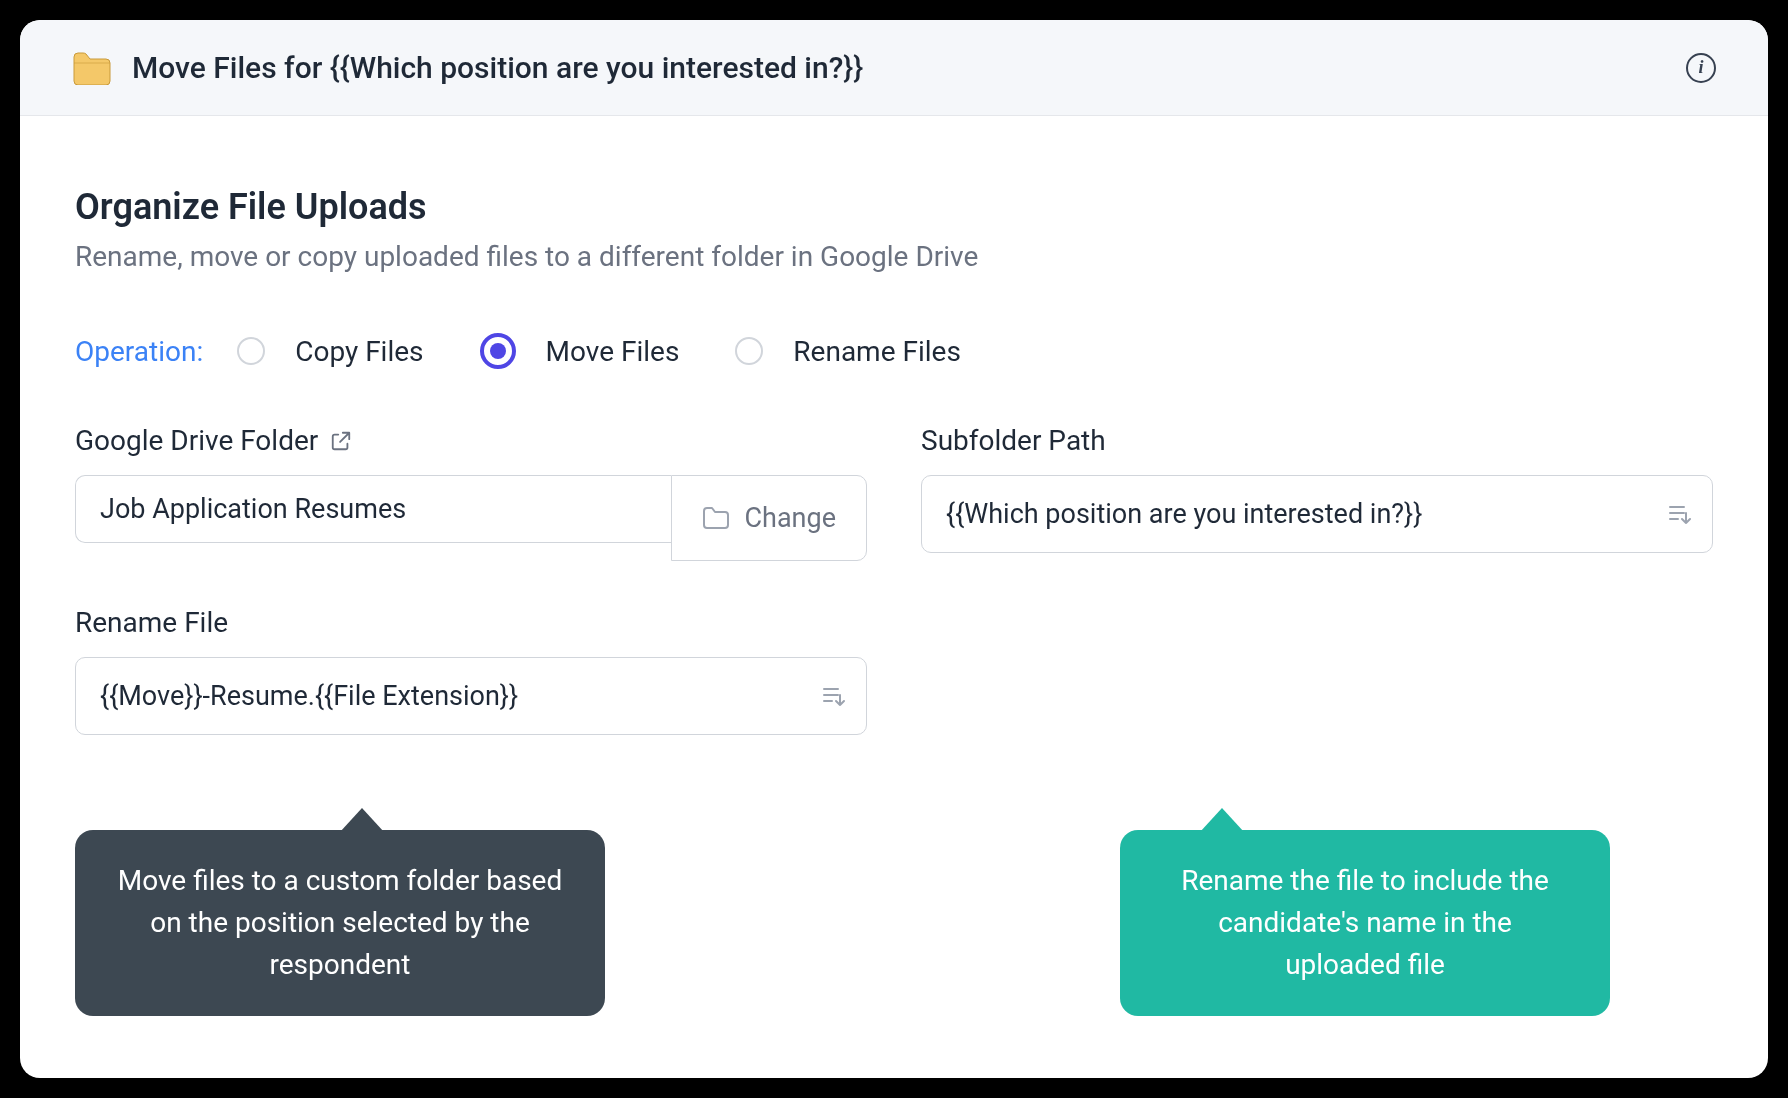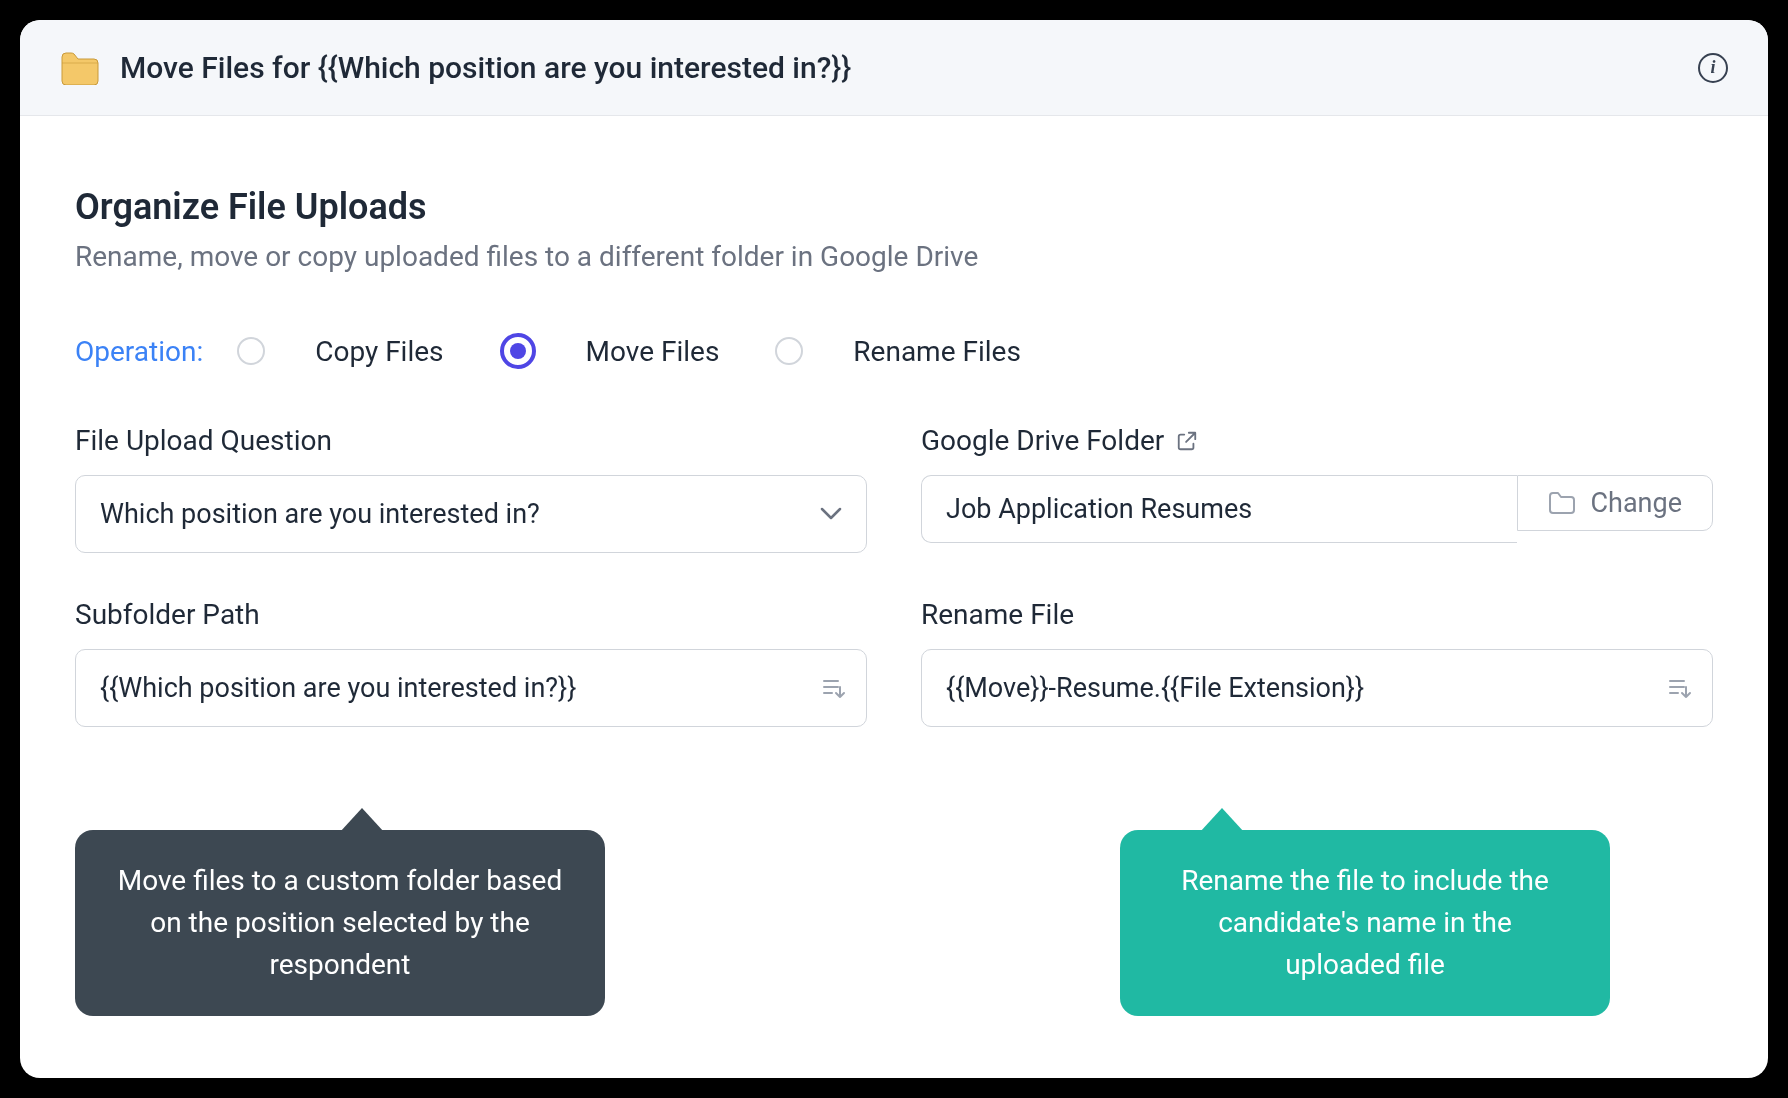--- a/index.html
+++ b/index.html
@@ -14,21 +14,21 @@
     width: 1748px;
     height: 1058px;
     background: #fff;
     border-radius: 20px;
     overflow: hidden;
     position: relative;
   }
   .header {
     background: #f5f7fa;
     border-bottom: 1px solid #e5e7eb;
-    padding: 30px 40px;
+    padding: 30px 52px;
     display: flex;
     align-items: center;
     justify-content: space-between;
     border-top-left-radius: 20px;
     border-top-right-radius: 20px;
   }
   .header-left {
     display: flex;
     align-items: center;
     gap: 20px;
@@ -108,21 +108,20 @@
     left: 50%;
     transform: translate(-50%, -50%);
     width: 16px;
     height: 16px;
     background: #4f46e5;
     border-radius: 50%;
   }
   .radio-text {
     font-size: 28px;
     color: #1f2937;
-    margin-left: 20px;
   }
   .grid {
     display: grid;
     grid-template-columns: 1fr 1fr;
     column-gap: 54px;
     row-gap: 45px;
   }
   .field-label {
     font-size: 28px;
     color: #1f2937;
@@ -177,21 +176,21 @@
     display: flex;
     align-items: center;
     padding: 0 24px;
     font-size: 27px;
     color: #1f2937;
     border-right: none;
   }
   .change-btn {
     border: 1px solid #d1d5db;
     border-radius: 0 10px 10px 0;
-    height: 56px;
+    height: 86px;
     padding: 16px 30px;
     display: flex;
     align-items: center;
     gap: 14px;
     font-size: 27px;
     color: #6b7280;
     background: #fff;
     cursor: pointer;
   }
   .change-btn svg { color: #9ca3af; }
@@ -269,29 +268,20 @@
       </div>
 
       <div class="radio-option">
         <div class="radio"></div>
         <div class="radio-text">Rename Files</div>
       </div>
     </div>
 
     <div class="grid">
 
-      <div>
-        <div class="field-label">File Upload Question</div>
-        <div class="select-box">
-          <span>Which position are you interested in?</span>
-          <svg class="chevron" width="22" height="14" viewBox="0 0 22 14">
-            <path d="M2 2 L11 11 L20 2" stroke="currentColor" stroke-width="2.5" fill="none" stroke-linecap="round" stroke-linejoin="round"></path>
-          </svg>
-        </div>
-      </div>
 
       <div>
         <div class="field-label">
           <span>Google Drive Folder</span>
           <svg class="external-icon" viewBox="0 0 24 24">
             <path d="M14 3 L21 3 L21 10 M21 3 L11 13 M9 5 L5 5 Q3 5 3 7 L3 19 Q3 21 5 21 L17 21 Q19 21 19 19 L19 15" stroke="currentColor" stroke-width="2" fill="none" stroke-linecap="round" stroke-linejoin="round"></path>
           </svg>
         </div>
         <div class="folder-row">
           <div class="folder-input">

